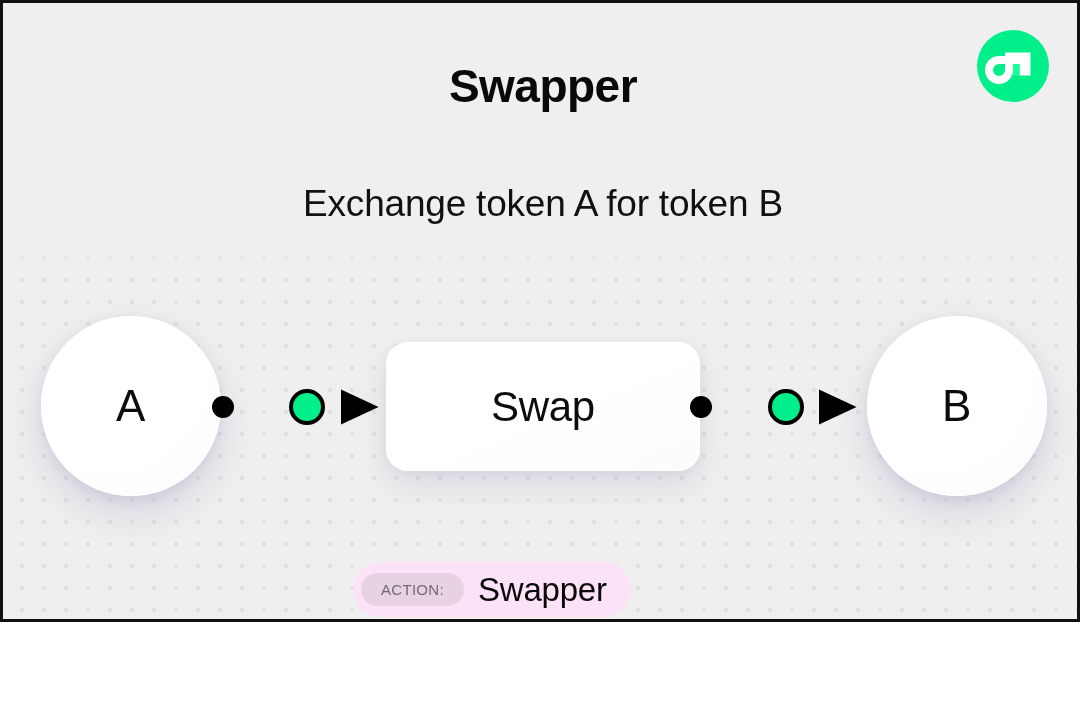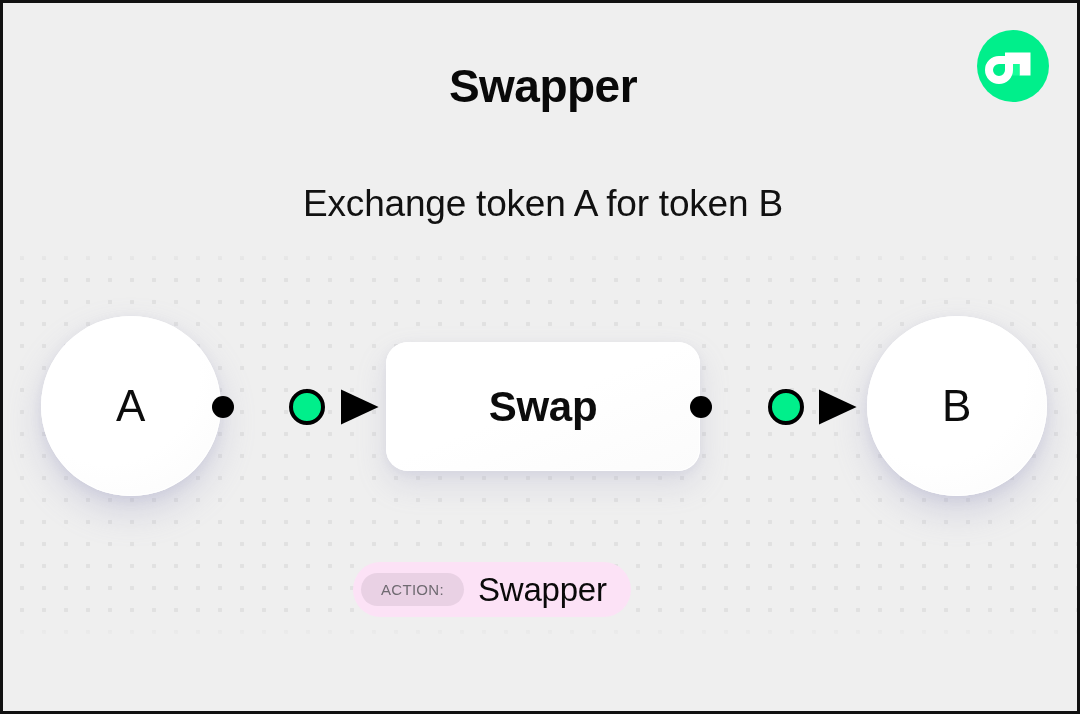--- a/index.html
+++ b/index.html
@@ -12,21 +12,21 @@
     width: 1080px;
     height: 718px;
     overflow: hidden;
     font-family: "Liberation Sans", sans-serif;
   }
 
   
   .canvas {
     position: relative;
     width: 1080px;
-    height: 714px;
+    height: 622px;
     box-sizing: border-box;
     background: #efefef;
     border: 3px solid #111111;
     overflow: hidden;
   }
 
   
   .dot-grid {
     position: absolute;
     left: 0;
@@ -118,21 +118,21 @@
     box-shadow:
       0 14px 30px rgba(152,150,186,0.22),
       0 3px 10px rgba(152,150,186,0.12),
       inset 0 0 0 1px rgba(255,255,255,0.95);
     display: flex;
     align-items: center;
     justify-content: center;
   }
   .swap-card .swap-label {
     font-size: 42px;
-    font-weight: 700;
+    font-weight: 400;
     color: #0c0c0c;
     letter-spacing: -0.3px;
     line-height: 1;
   }
 
   
   .edges {
     position: absolute;
     left: 0; top: 0;
     width: 1080px; height: 718px;

